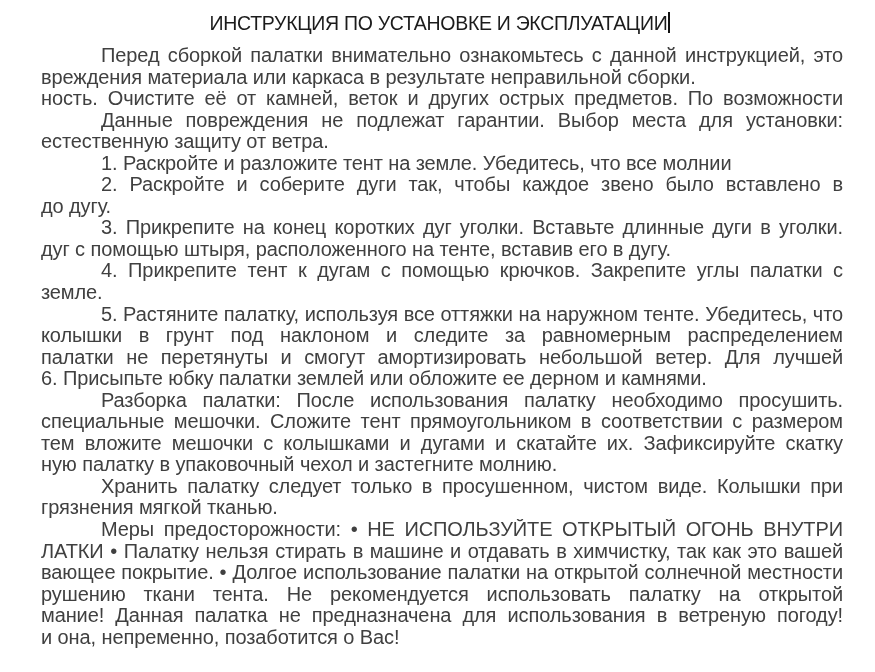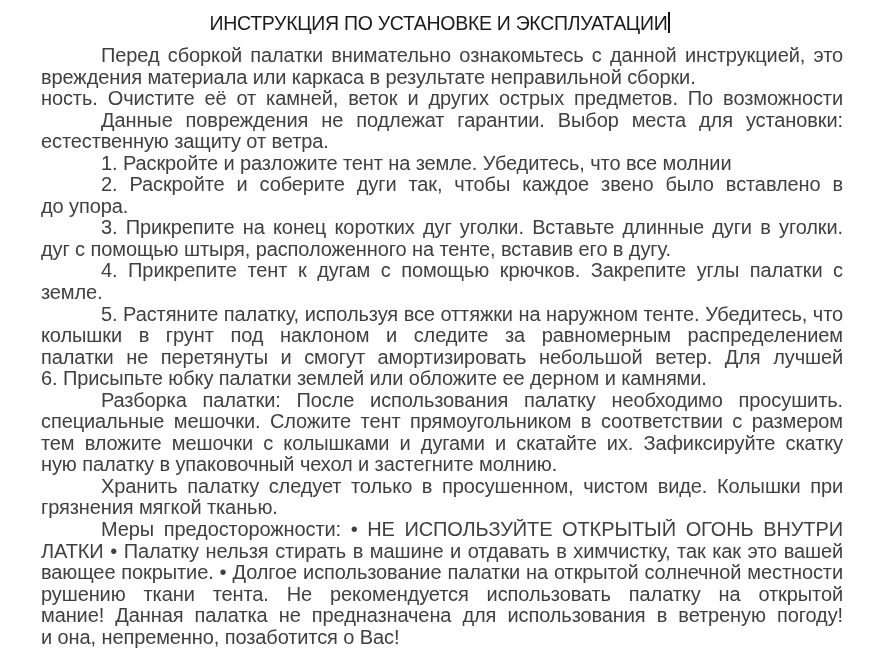--- a/index.html
+++ b/index.html
@@ -78,21 +78,21 @@
       <div class="para">
         <div class="line fill">ность. Очистите её от камней, веток и других острых предметов. По возможности постарайтесь использовать</div>
         <div class="line fill first-of-para">Данные повреждения не подлежат гарантии. Выбор места для установки: Выберите ровную поверх-</div>
         <div class="line">естественную защиту от ветра.</div>
       </div>
       <div class="para">
         <div class="line first-of-para">1. Раскройте и разложите тент на земле. Убедитесь, что все молнии застегнуты.</div>
       </div>
       <div class="para">
         <div class="line fill first-of-para">2. Раскройте и соберите дуги так, чтобы каждое звено было вставлено в переходник соседнего звена</div>
-        <div class="line">до упора.</div>
+        <div class="line">до дугу.</div>
       </div>
       <div class="para">
         <div class="line fill first-of-para">3. Прикрепите на конец коротких дуг уголки. Вставьте длинные дуги в уголки. Зафиксируйте все концы</div>
         <div class="line">дуг с помощью штыря, расположенного на тенте, вставив его в дугу.</div>
       </div>
       <div class="para">
         <div class="line fill first-of-para">4. Прикрепите тент к дугам с помощью крючков. Закрепите углы палатки с помощью колышков к</div>
         <div class="line">земле.</div>
       </div>
       <div class="para">

